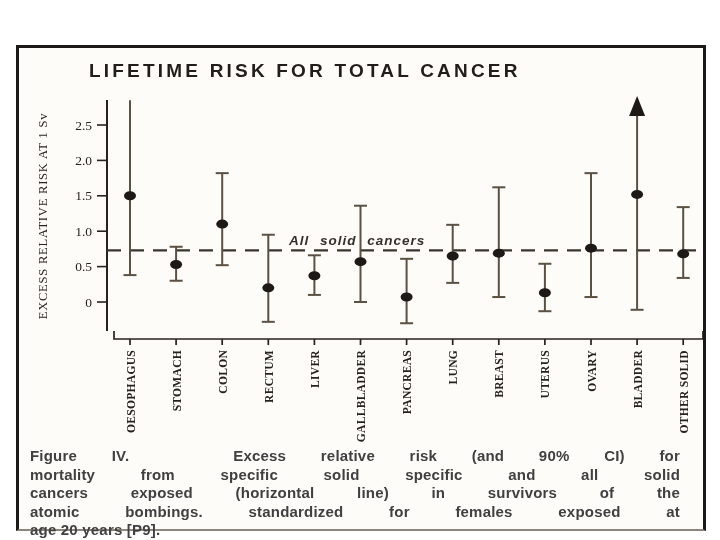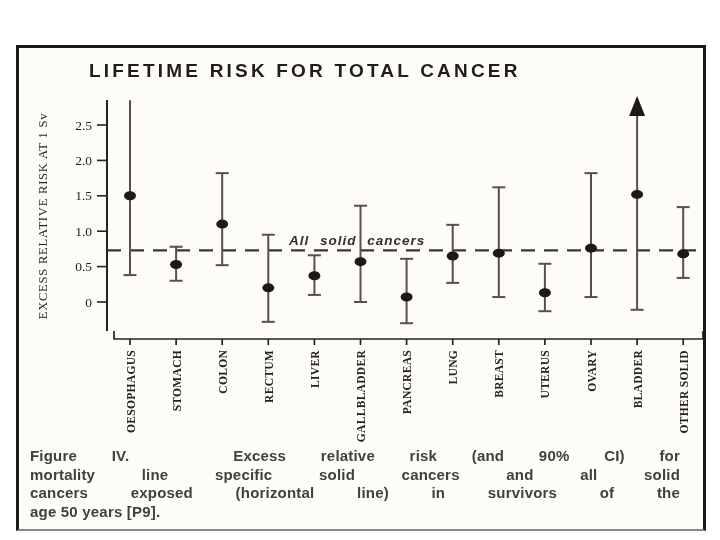--- a/index.html
+++ b/index.html
@@ -101,18 +101,19 @@
         <line x1="611.6" y1="261.788" x2="624.6" y2="261.788" stroke="#5a5044" stroke-width="2"></line>
         <path d="M618.1,48.096000000000004 L610.1,68.096 L626.1,68.096 Z" fill="#1c1917"></path>
         <ellipse cx="618.1" cy="146.38400000000001" rx="6" ry="4.5" fill="#1c1917"></ellipse>
         <line x1="664.2" y1="159.128" x2="664.2" y2="229.928" stroke="#5a5044" stroke-width="2"></line>
         <line x1="657.7" y1="229.928" x2="670.7" y2="229.928" stroke="#5a5044" stroke-width="2"></line>
         <line x1="657.7" y1="159.128" x2="670.7" y2="159.128" stroke="#5a5044" stroke-width="2"></line>
         <ellipse cx="664.2" cy="205.856" rx="6" ry="4.5" fill="#1c1917"></ellipse>
       </svg>
     <div class="caption">
       <div class="cap-line">Figure IV.&nbsp;&nbsp; Excess relative risk (and 90% CI) for</div>
-      <div class="cap-line">mortality line specific solid cancers and all solid</div>
+      <div class="cap-line">mortality from specific solid specific and all solid</div>
       <div class="cap-line">cancers exposed (horizontal line) in survivors of the</div>
-      <div class="cap-line last">age 50 years [P9].</div>
+      <div class="cap-line">atomic bombings. standardized for females exposed at</div>
+      <div class="cap-line last">age 20 years [P9].</div>
     </div>
   </div>
 </div>
 
 </body></html>

